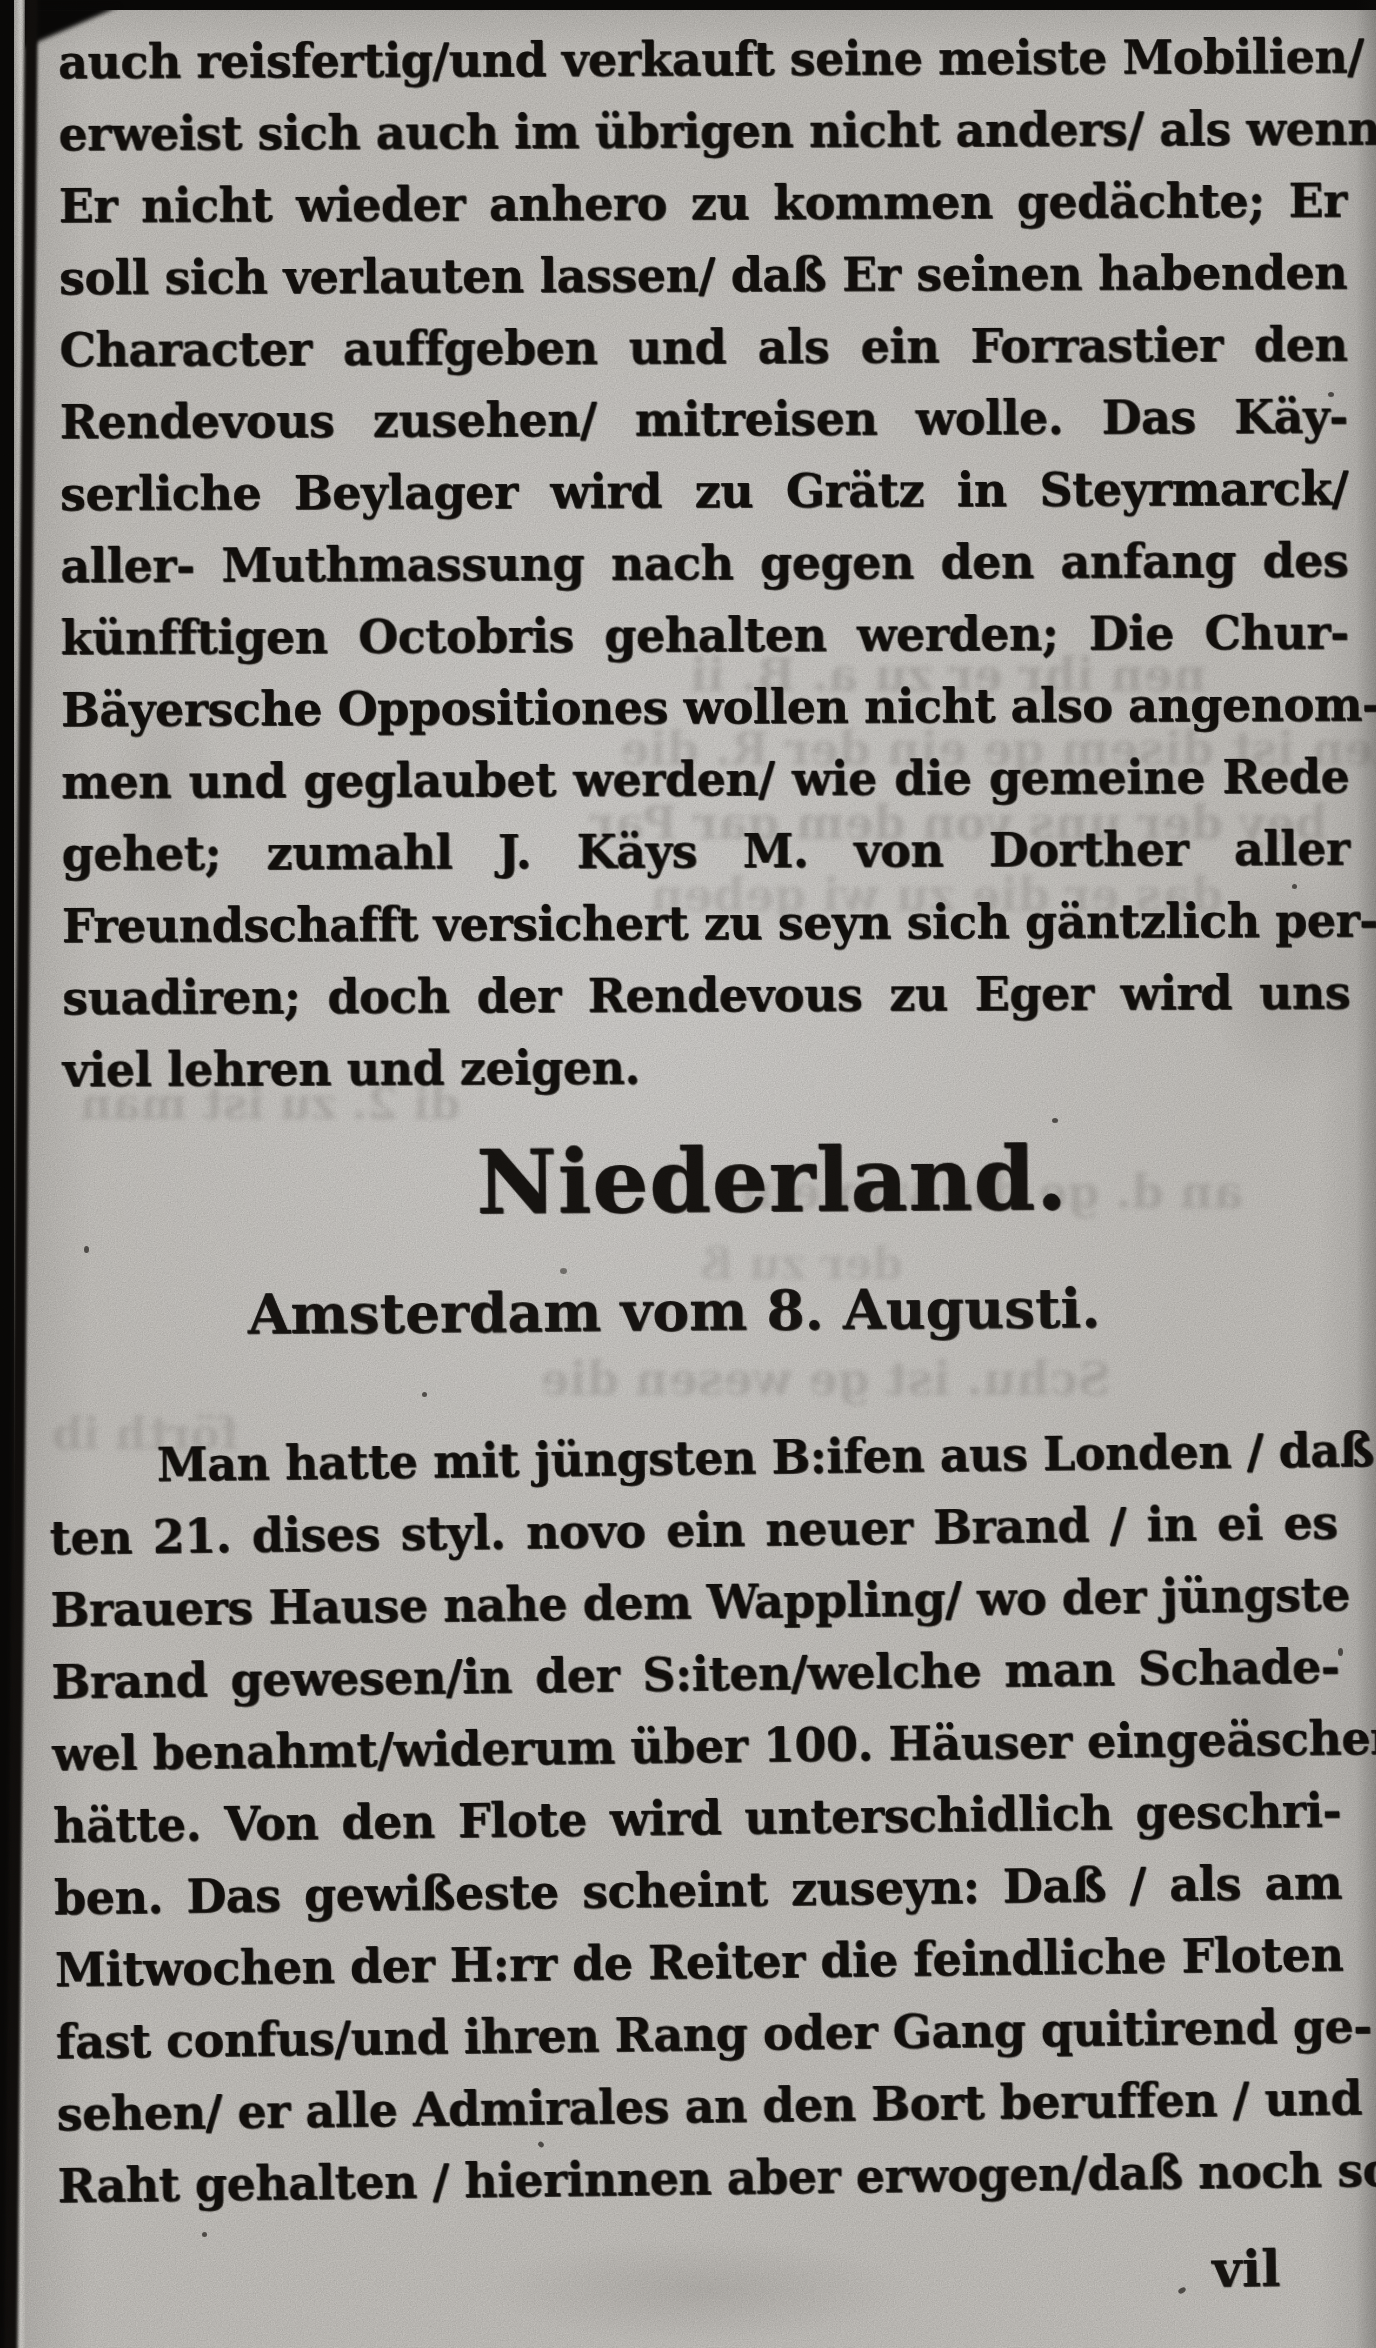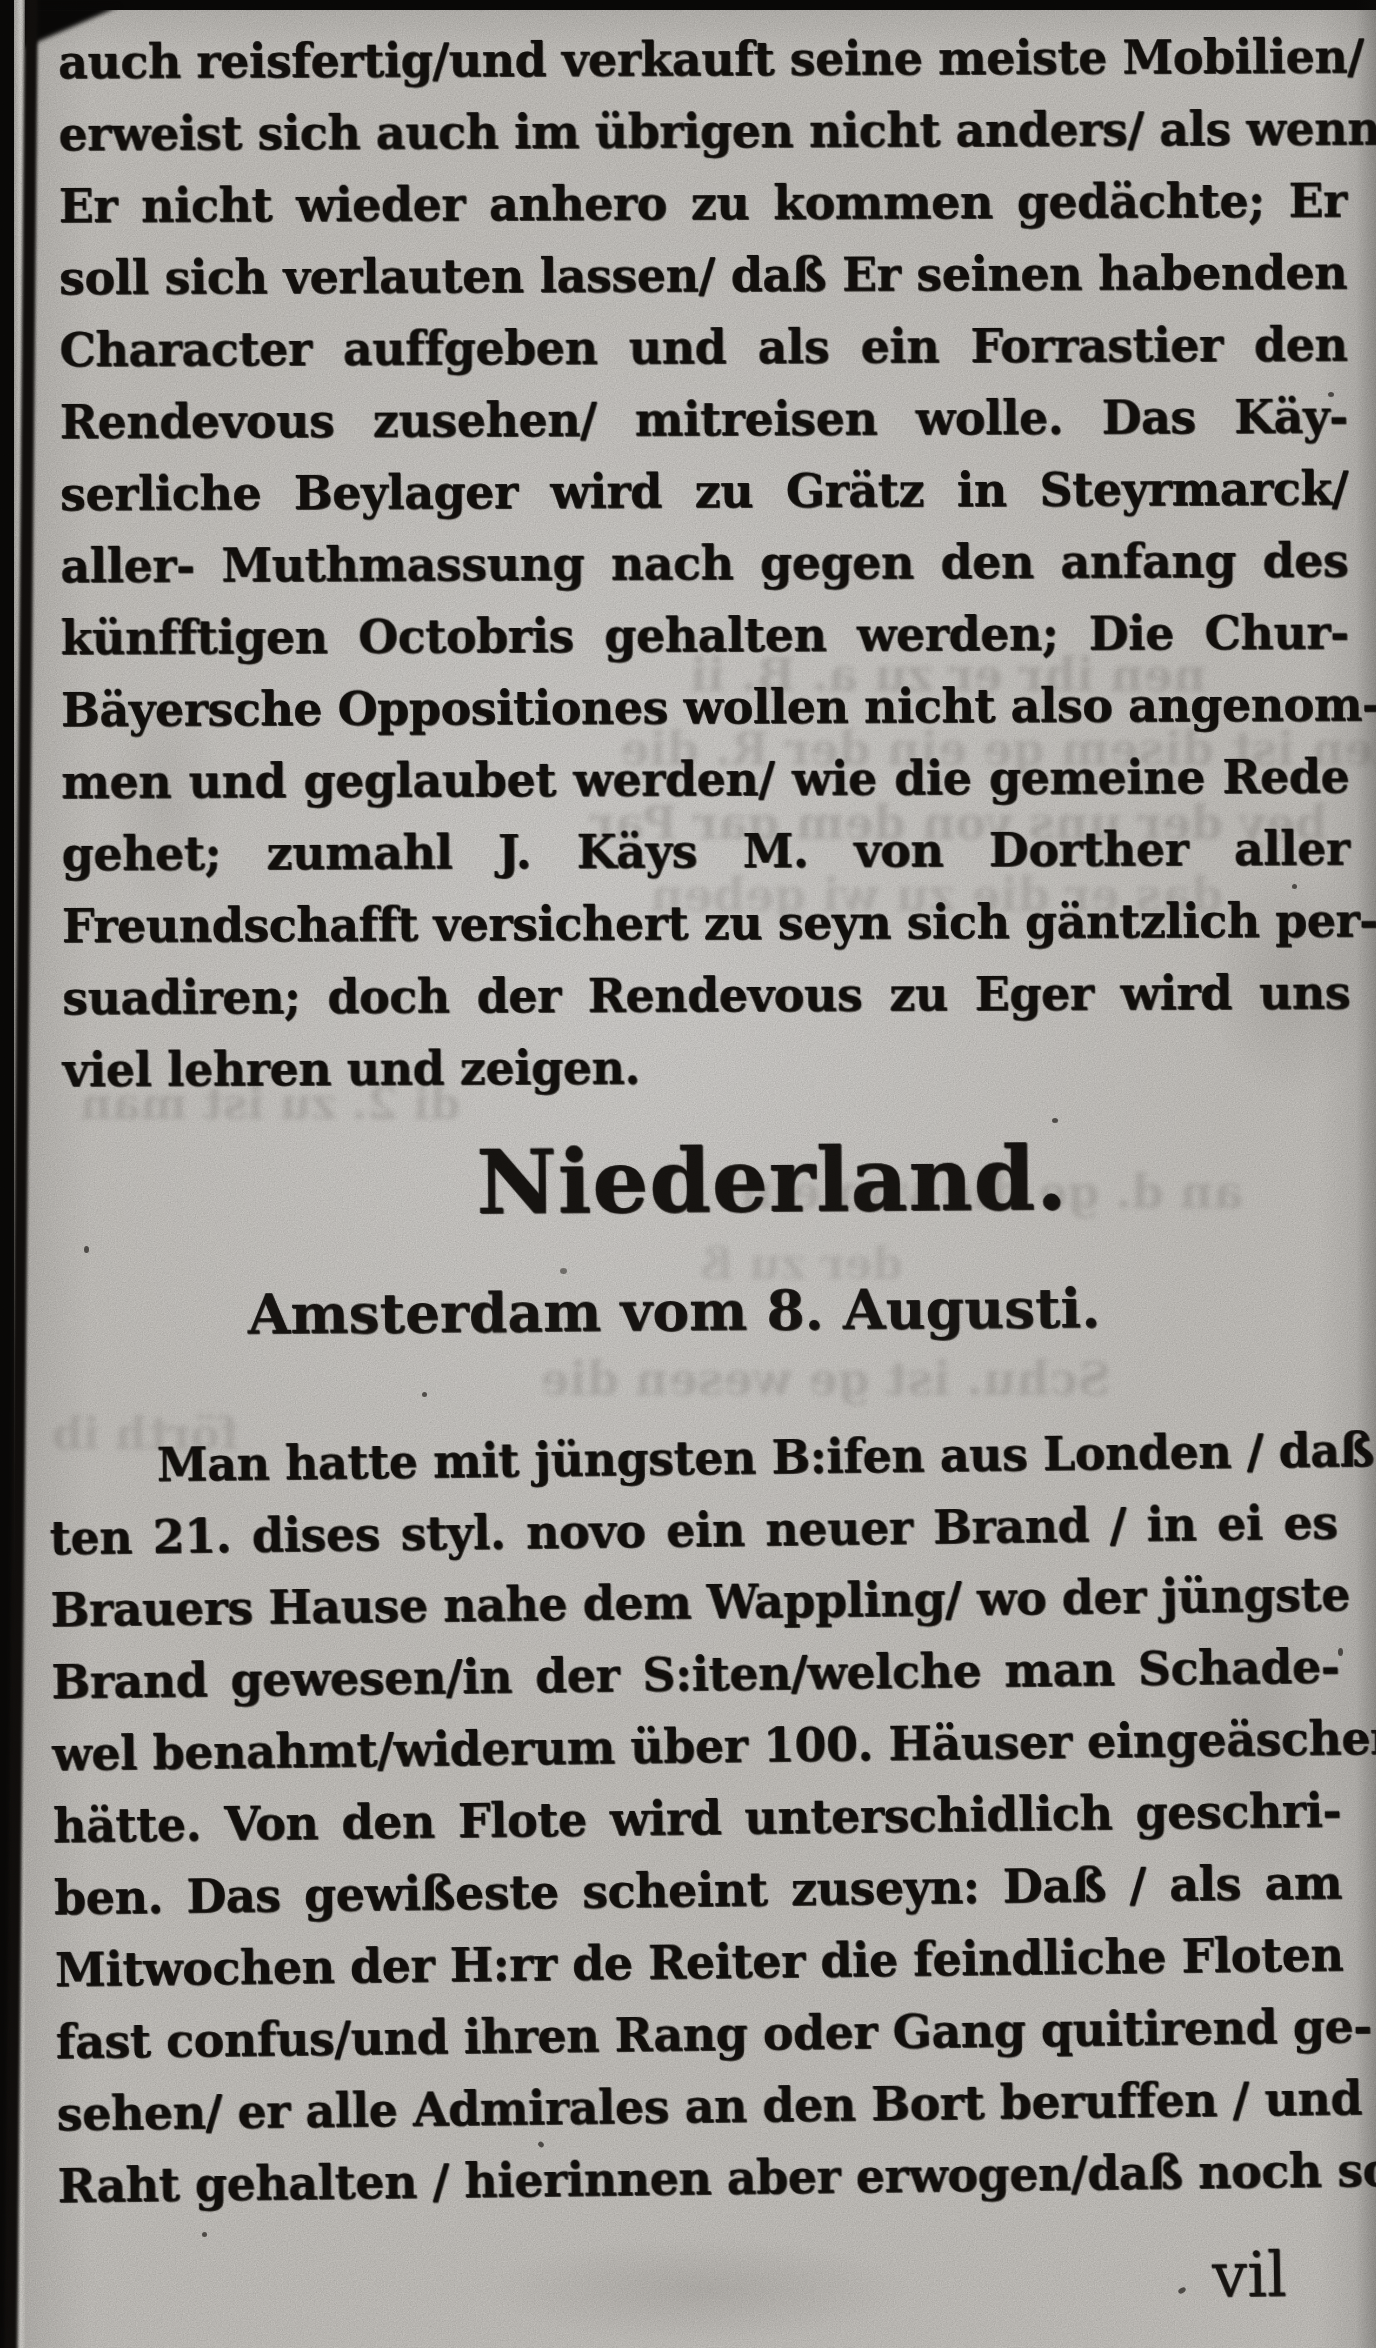--- a/index.html
+++ b/index.html
@@ -50,21 +50,21 @@
     filter:blur(0.35px);
   }
   .dateline{
     position:absolute;left:58px;top:1278px;width:1288px;text-align:center;
     font-size:55px;font-weight:700;
     transform:translateX(-28px) rotate(-0.45deg);
     text-shadow:0.7px 0.7px 0.8px rgba(24,20,17,0.85);
     filter:blur(0.35px);
   }
   .catchword{
-    position:absolute;left:1212px;top:2238px;font-size:62px;font-weight:400;
+    position:absolute;left:1212px;top:2238px;font-size:51px;font-weight:700;
     transform:rotate(-0.8deg);
     text-shadow:0.6px 0.6px 0.7px rgba(24,20,17,0.85);
     filter:blur(0.4px);
   }
 
   
   .ghost{
     position:absolute;font-weight:700;color:#5c5650;white-space:nowrap;
     transform:scaleX(-1);filter:blur(2.4px);pointer-events:none;
   }

